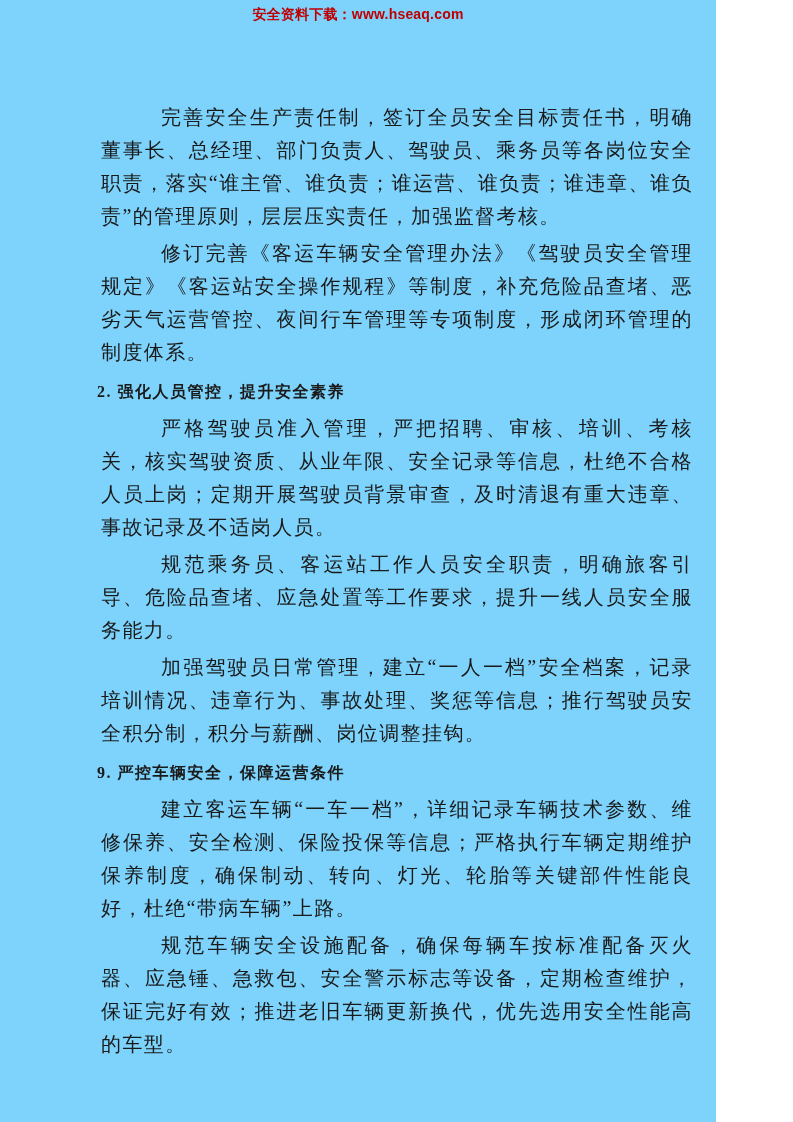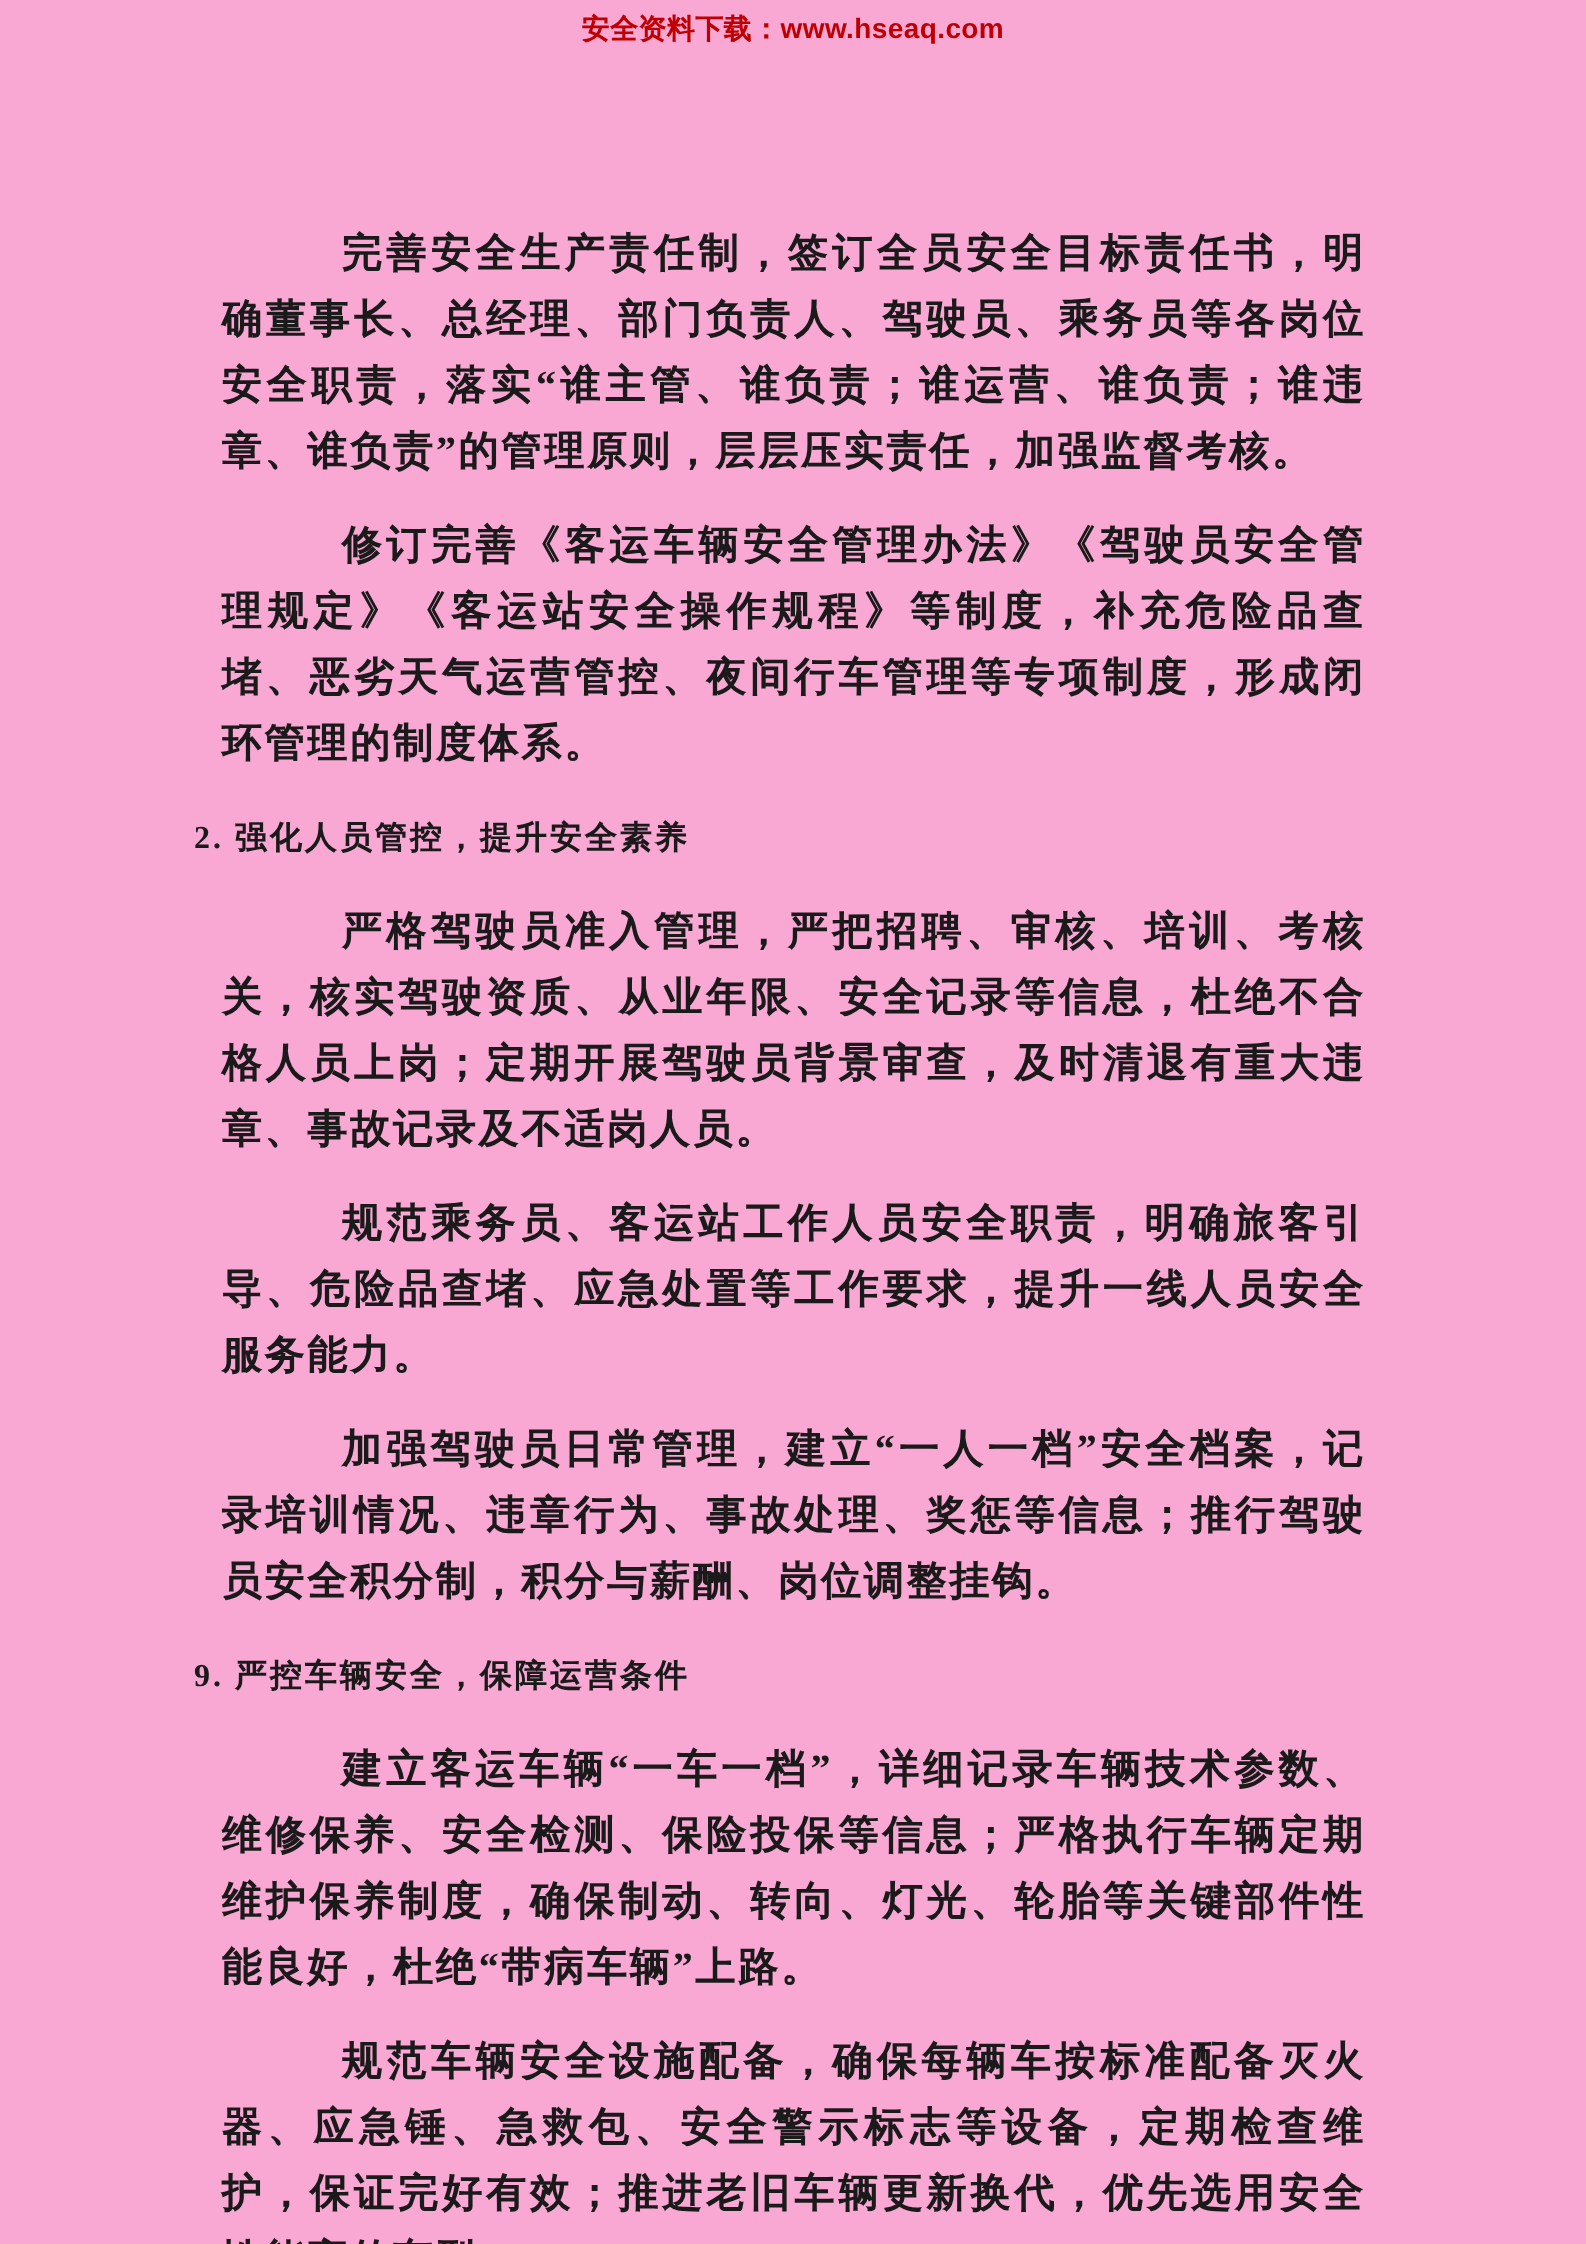--- a/index.html
+++ b/index.html
@@ -2,23 +2,23 @@
 <html><head>
 <meta charset="utf-8">
 <style>
   html, body {
     margin: 0;
     padding: 0;
     background: #ffffff;
   }
   .page {
     position: relative;
-    width: 793px;
+    width: 716px;
     height: 1122px;
-    background: #f9a8d4;
+    background: #7dd3fc;
     overflow: hidden;
   }
   .doc-header {
     position: absolute;
     top: 6px;
     left: 0;
     width: 100%;
     text-align: center;
     font-family: "Liberation Sans", sans-serif;
     font-size: 14px;
@@ -32,24 +32,23 @@
     top: 97px;
     width: 600px;
     font-family: "Liberation Serif", "DejaVu Serif", serif;
     color: #1A1A1A;
     font-size: 20px;
     line-height: 33px;
     text-align: justify;
     text-justify: inter-character;
   }
   .doc-para {
-    margin: 14px;
+    margin: 4px;
     text-indent: 60px;
     letter-spacing: 1.4px;
-    font-weight: bold;
   }
   .doc-heading {
     margin: 6px 0 3px 0;
     font-size: 16px;
     font-weight: bold;
     letter-spacing: 1.5px;
     text-align: left;
     line-height: 33px;
   }
 </style>

